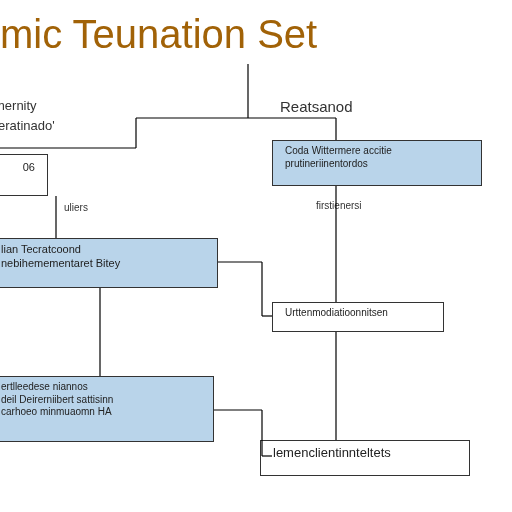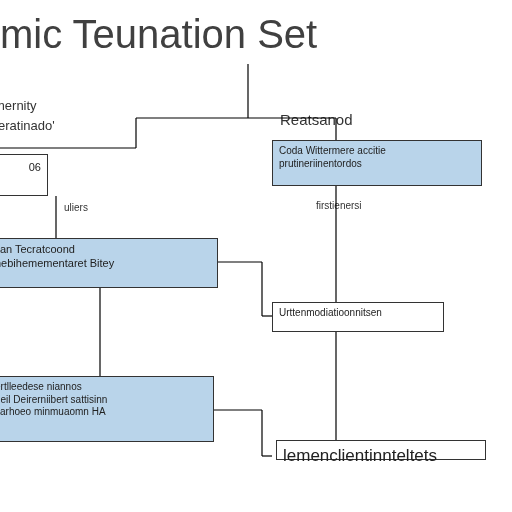--- a/index.html
+++ b/index.html
@@ -11,37 +11,37 @@
       position: relative;
       overflow: hidden;
     }
     .title {
       position: absolute;
       top: 12px;
       left: 0;
       width: 100%;
       font-size: 40px;
       font-weight: 400;
-      color: #404040;
+      color: #a16207;
       white-space: nowrap;
     }
     .label {
       position: absolute;
       font-size: 13px;
       color: #333;
       line-height: 1.2;
       filter: blur(0.5px);
     }
     .label.tiny { font-size: 10px; }
     .box {
       position: absolute;
       border: 1px solid #333;
       font-size: 10px;
       color: #222;
-      padding: 4px 6px;
+      padding: 4px 12px;
       line-height: 1.25;
       filter: blur(0.4px);
     }
     .box.blue { background: #b9d4ea; }
     .box.white { background: #ffffff; }
     svg {
       position: absolute;
       top: 0;
       left: 0;
       width: 512px;
@@ -51,41 +51,41 @@
     .line { stroke: #000; stroke-width: 1.2; fill: none; }
   </style>
 </head>
 <body>
 
 <div class="title">mic  Teunation Set</div>
 
 <div class="label" style="top:98px; left:-6px;">mernity</div>
 <div class="label" style="top:118px; left:-2px;">eratinado'</div>
 
-<div class="label" style="top:98px; left:280px; font-size:15px;margin-top:13px;">Reatsanod</div>
+<div class="label" style="top:98px; left:280px; font-size:15px;">Reatsanod</div>
 
 <div class="label tiny" style="top:202px; left:56px;margin-left:8px;">uliers</div>
 
 <div class="box white" style="top:154px; left:-28px; width:76px; height:42px; text-align:right; padding-top:6px; font-size:11px;">06</div>
 
 <div class="box blue" style="top:140px; left:272px; width:210px; height:46px; white-space:pre-line;">Coda Wittermere   accitie
 prutineriinentordos</div>
 
 <div class="label tiny" style="top:200px; left:296px;padding-left:20px;">firstienersi</div>
 
 <div class="box blue" style="top:238px; left:-12px; width:230px; height:50px; white-space:pre-line; font-size:11px;">lian Tecratcoond
 nebihemementaret   Bitey</div>
 
 <div class="box white" style="top:302px; left:272px; width:172px; height:30px; font-size:10px;">Urttenmodiatioonnitsen</div>
 
 <div class="box blue" style="top:376px; left:-12px; width:226px; height:66px; white-space:pre-line; font-size:10px;">ertlleedese niannos
 deil Deirerniibert   sattisinn
 carhoeo minmuaomn HA</div>
 
-<div class="box white" style="top:440px; left:276px; width:210px; height:20px; font-size:17px;">lemenclientinnteltets</div>
+<div class="box white" style="top:440px; left:260px; width:210px; height:36px; font-size:13px;">lemenclientinnteltets</div>
 
 <svg>
 
   <line class="line" x1="248" y1="64" x2="248" y2="118"></line>
   <line class="line" x1="136" y1="118" x2="336" y2="118"></line>
 
   <line class="line" x1="136" y1="118" x2="136" y2="148"></line>
   <line class="line" x1="-4" y1="148" x2="136" y2="148"></line>
 
   <line class="line" x1="336" y1="118" x2="336" y2="140"></line>

